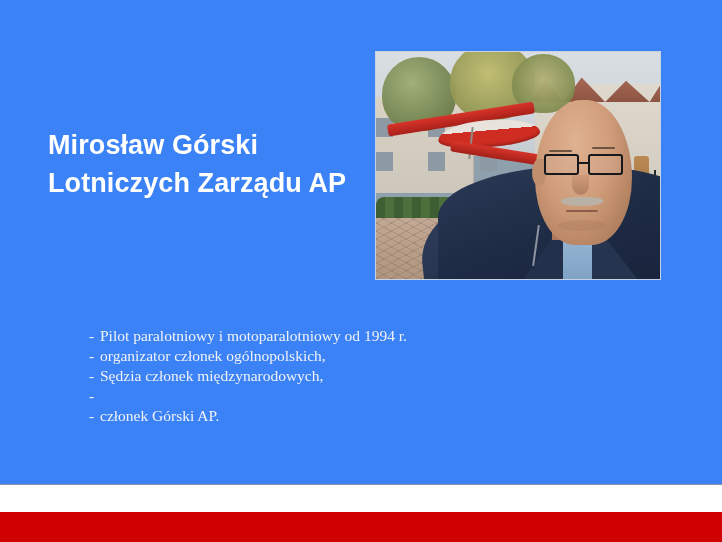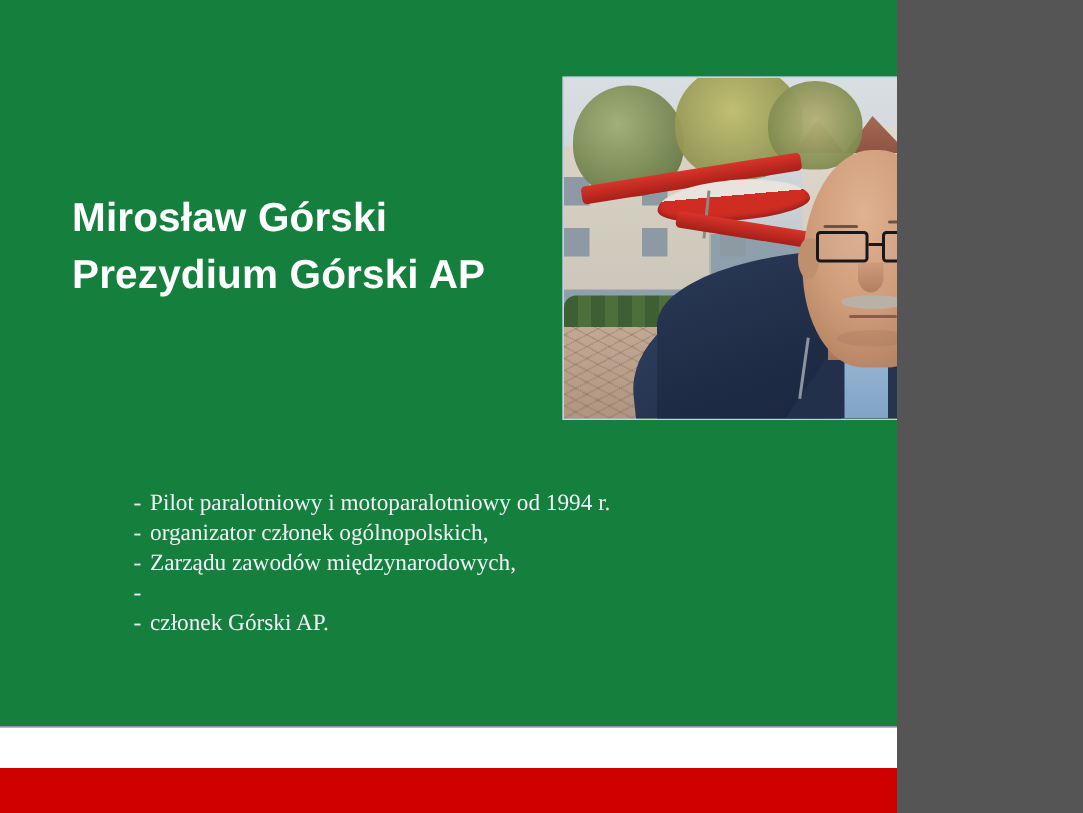--- a/index.html
+++ b/index.html
@@ -2,24 +2,24 @@
 <html><head>
 <meta charset="utf-8">
 <style>
   html, body {
     margin: 0;
     padding: 0;
     background: #555;
   }
   .slide {
     position: relative;
-    width: 598px;
+    width: 722px;
     height: 542px;
     overflow: hidden;
-    background: #15803d;
+    background: #3b82f6;
     font-family: "Liberation Sans", sans-serif;
   }
 
   
   .title-block {
     position: absolute;
     left: 48px;
     top: 126px;
     width: 330px;
   }
@@ -331,21 +331,21 @@
     background: #8b93a8;
   }
 </style>
 </head>
 <body>
 
 <div class="slide">
 
   <div class="title-block">
     <div class="title-line">Mirosław Górski</div>
-    <div class="title-line">Prezydium Górski AP</div>
+    <div class="title-line">Lotniczych Zarządu AP</div>
   </div>
 
   <div class="photo-frame">
     <div class="photo">
       <div class="ph-sky"></div>
       <div class="ph-bldg-left"></div>
       <div class="ph-bldg-right"></div>
       <div class="ph-roof"></div>
       <div class="ph-tree t1"></div>
       <div class="ph-tree t2"></div>
@@ -392,21 +392,21 @@
     <div class="bullet-row">
       <span class="bullet-dash">-</span>
       <span class="bullet-text">Pilot paralotniowy i motoparalotniowy od 1994 r.</span>
     </div>
     <div class="bullet-row">
       <span class="bullet-dash">-</span>
       <span class="bullet-text">organizator członek ogólnopolskich,</span>
     </div>
     <div class="bullet-row">
       <span class="bullet-dash">-</span>
-      <span class="bullet-text">Zarządu zawodów międzynarodowych,</span>
+      <span class="bullet-text">Sędzia członek międzynarodowych,</span>
     </div>
     <div class="bullet-row">
       <span class="bullet-dash">-</span>
     </div>
     <div class="bullet-row">
       <span class="bullet-dash">-</span>
       <span class="bullet-text">członek Górski AP.</span>
     </div>
   </div>
 

